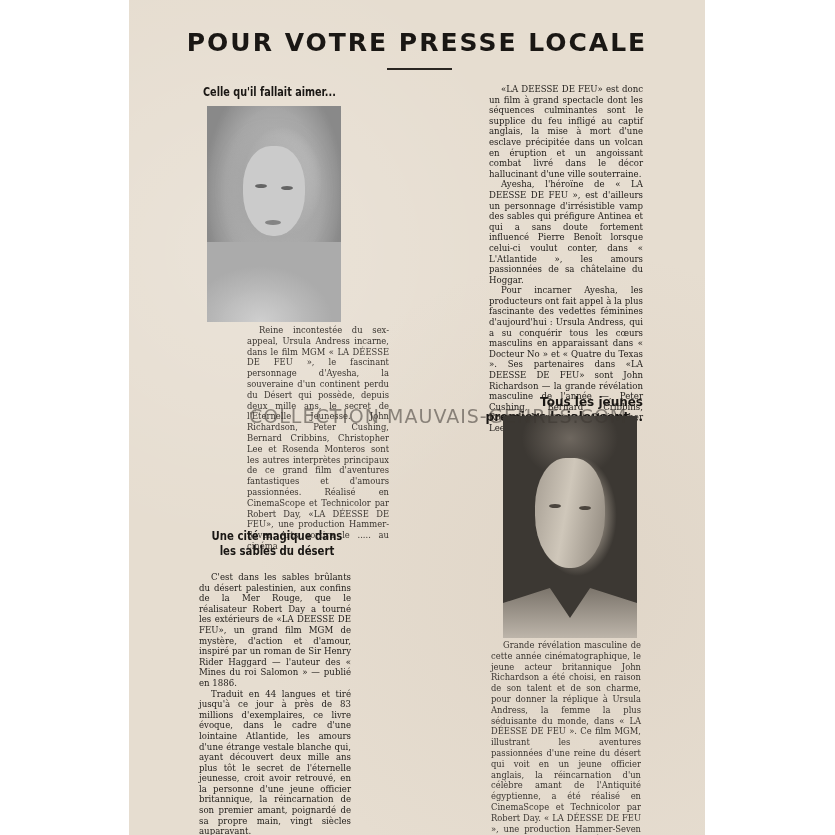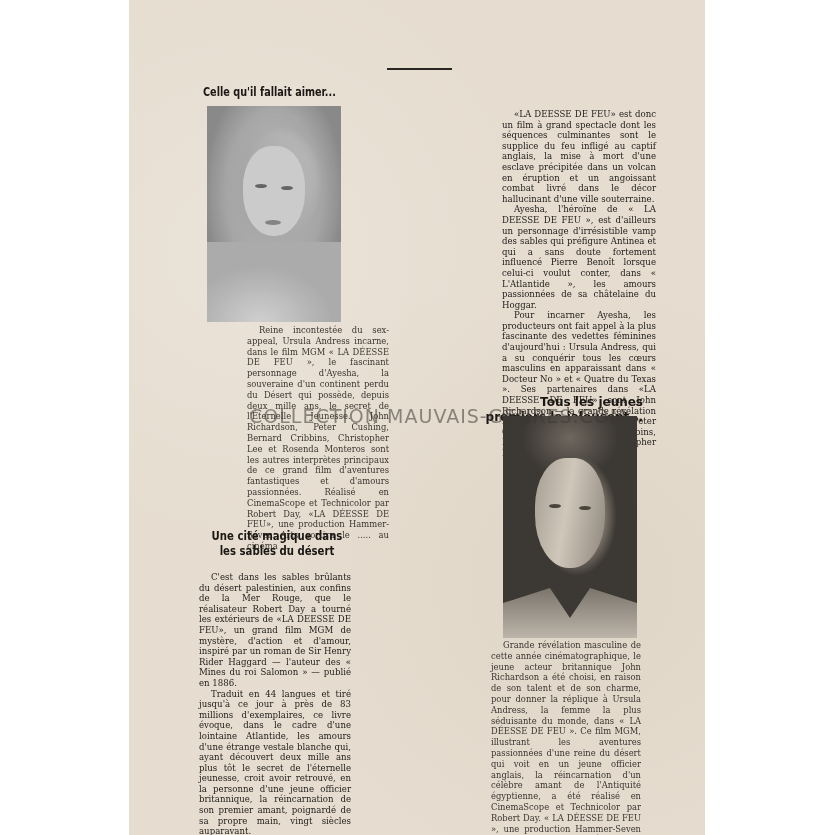--- a/index.html
+++ b/index.html
@@ -54,33 +54,34 @@
   .photo .shoulder1 { position: absolute; left: 0; bottom: 0; width: 134px; height: 80px; background: radial-gradient(ellipse 90px 70px at 40% 100%, #d1cbc3, #aea89f 80%); }
   .photo .face2 { position: absolute; left: 32px; top: 42px; width: 70px; height: 110px; border-radius: 44% 44% 48% 48%; background: linear-gradient(100deg,#a59d92,#cfc7ba 45%,#9a9287 90%); }
   .photo .collar { position: absolute; left: 0; bottom: 0; width: 134px; height: 50px; background: linear-gradient(180deg,#7b746b,#bdb5aa); clip-path: polygon(0 30%, 35% 0, 50% 60%, 65% 0, 100% 30%, 100% 100%, 0 100%); }
   .body-text {
     position: absolute; font-size: 8.6px; line-height: 10.6px; text-align: justify;
     color: #1f1c19; font-family: "DejaVu Serif", serif;
   }
   .body-text p { margin: 0; text-indent: 12px; }
   .cap1 { left: 74px; top: 325px; width: 142px; font-family: "DejaVu Serif", serif; font-size: 8.4px; line-height: 10.8px; color: #3a3530; margin-left: 44px; }
   .art2 { left: 70px; top: 572px; width: 152px; }
-  .art3 { left: 373px; top: 84px; width: 154px; margin-top: 25px; }
+  .art3 { left: 360px; top: 84px; width: 154px; }
   .cap2 { left: 362px; top: 640px; width: 150px; font-size: 8.4px; line-height: 10.8px; color: #3a3530; }
   .watermark {
     position: absolute; left: 120px; top: 405px; width: 360px;
     font-family: "DejaVu Sans", sans-serif; font-size: 19px; letter-spacing: 1px;
     color: rgba(60,55,50,0.55); white-space: nowrap;
   }
 </style>
 </head>
 <body>
 
 <div class="page">
 
+  <div class="title">POUR VOTRE PRESSE LOCALE</div>
   <div class="title-rule"></div>
 
   <div class="headline h1">Celle qu'il fallait aimer...</div>
   <div class="photo photo1">
     <div class="face1"></div>
     <div class="eye" style="left:48px;top:78px;"></div>
     <div class="eye" style="left:74px;top:80px;"></div>
     <div class="lips" style="left:58px;top:114px;"></div>
     <div class="shoulder1"></div>
   </div>

